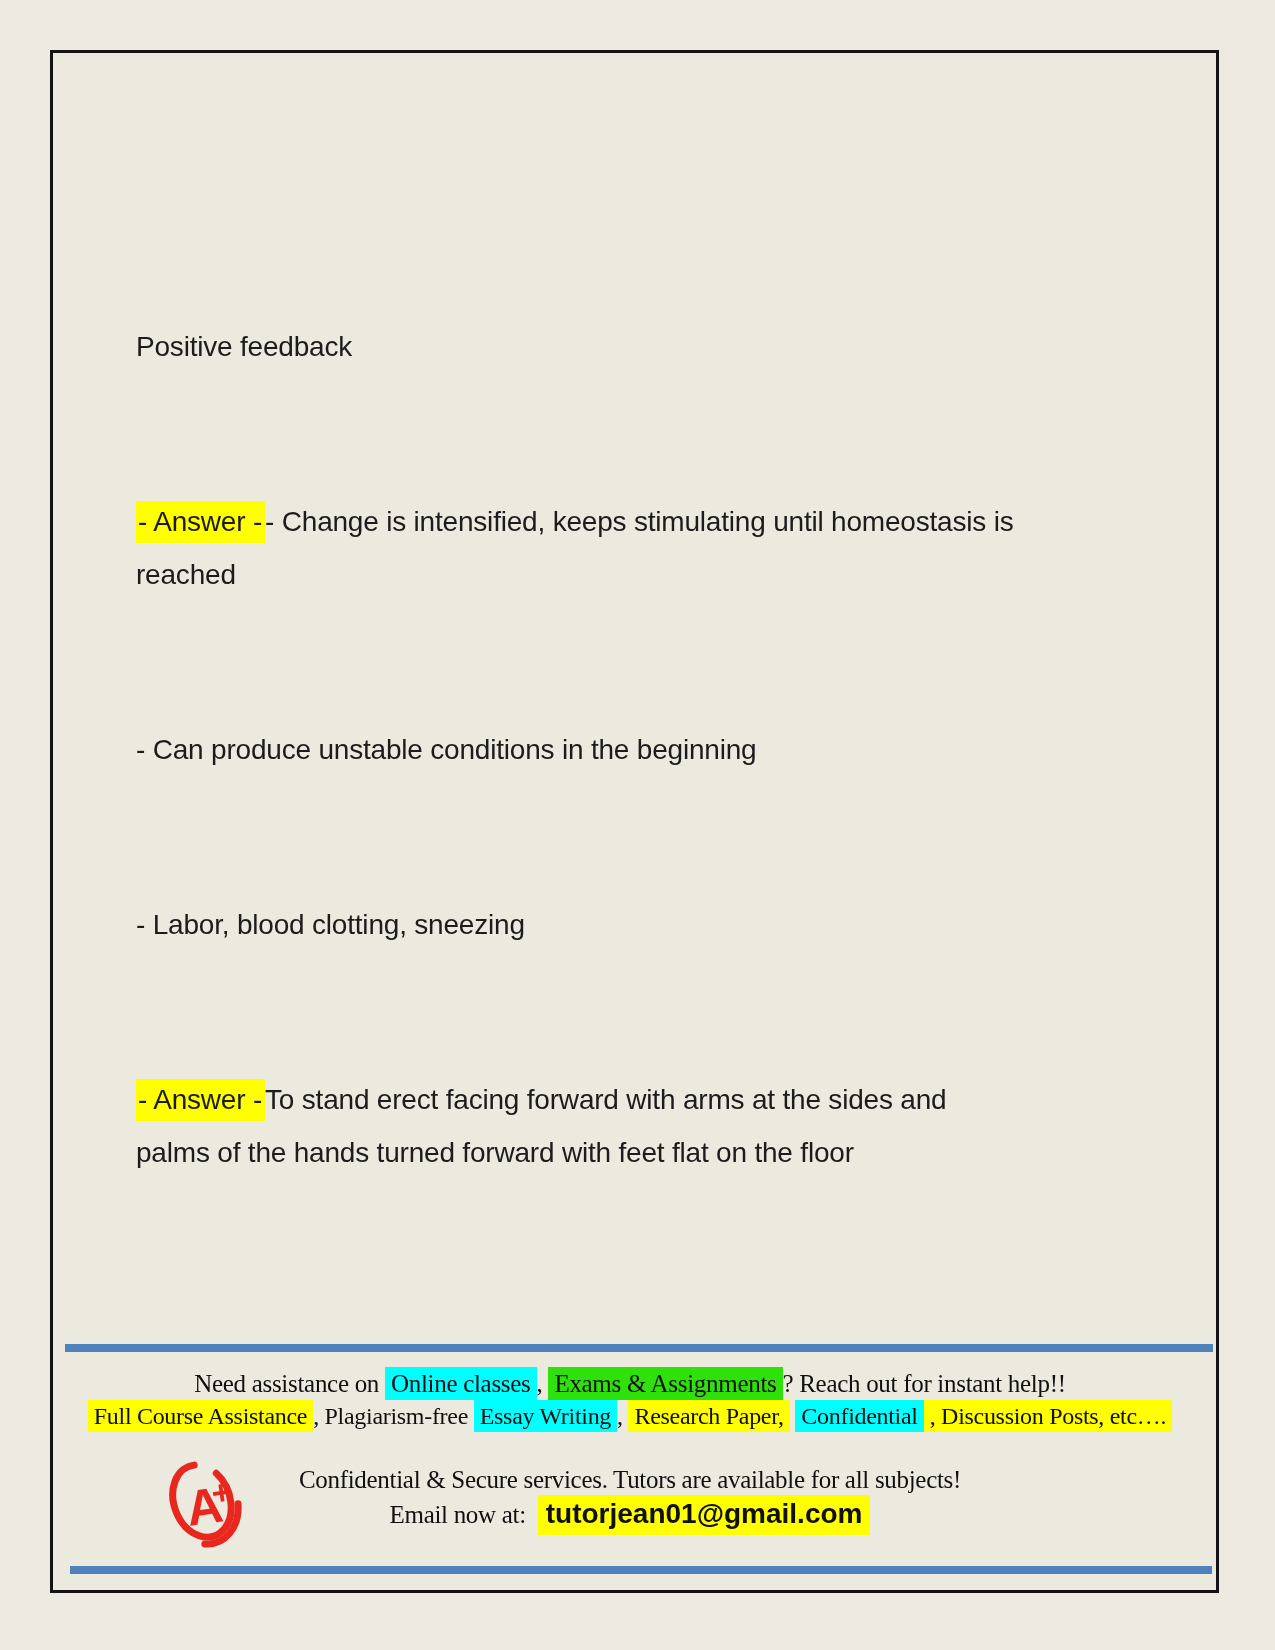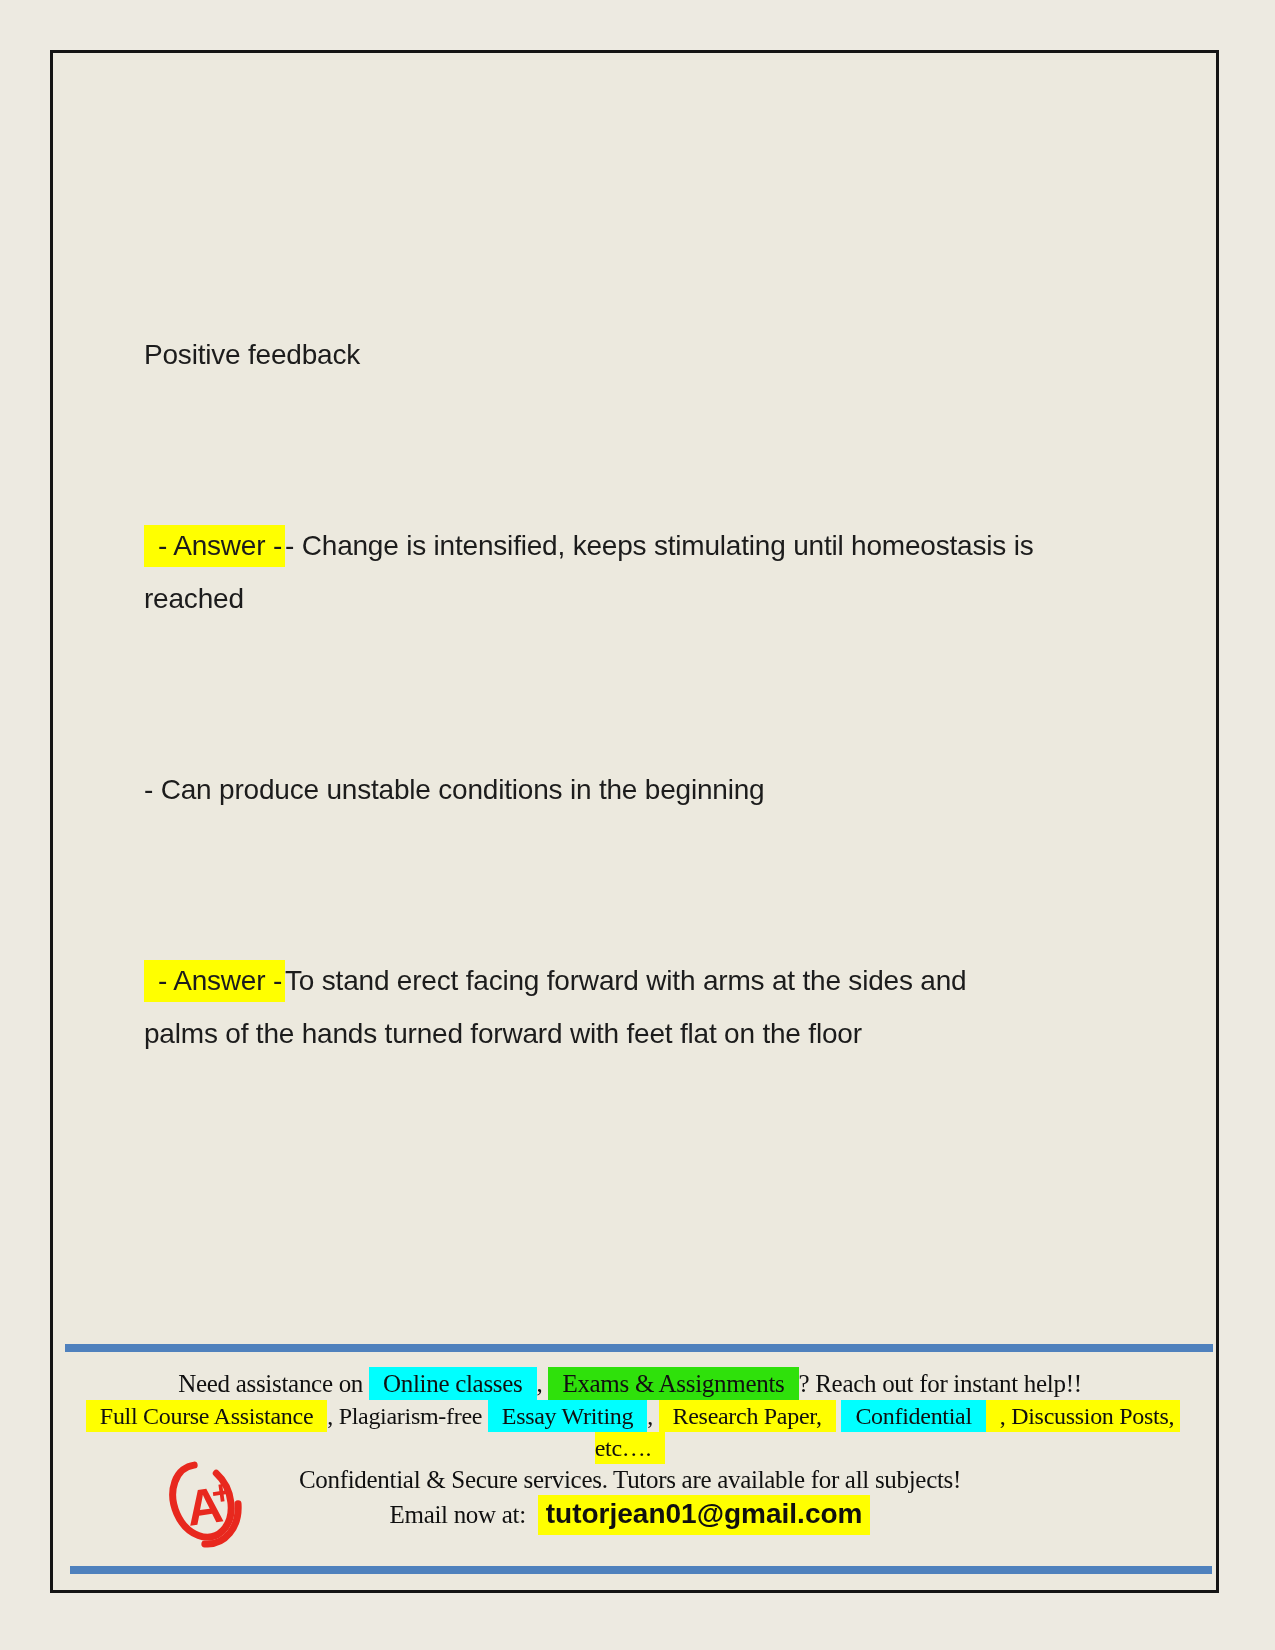--- a/index.html
+++ b/index.html
@@ -9,31 +9,31 @@
     font-family:"Liberation Sans",sans-serif;
   }
   .page-border{
     position:absolute;left:50px;top:50px;width:1169px;height:1543px;
     border:3px solid #141414;box-sizing:border-box;background:#ece9de;
   }
   .content{
     position:absolute;left:128px;top:206px;width:1030px;
     font-size:28px;line-height:53px;letter-spacing:-0.2px;white-space:pre;
   }
-  .content p{margin:16px}
+  .content p{margin:8px}
   .gap-lg{margin-top:81px}
   .gap-sm{margin-top:18px}
-  mark.ans{background:#ffff00;color:inherit;padding:5px 3px 6px 14px}
+  mark.ans{background:#ffff00;color:inherit;padding:5px 3px 6px 2px}
   .footer-line{
     position:absolute;left:50px;width:1160px;text-align:center;
     font-family:"Liberation Serif",serif;font-size:25px;line-height:32px;
     white-space:pre-wrap;letter-spacing:-0.3px;color:#101010;
   }
   .svc{font-size:24px}
-  .hl{padding:3px 14px}
+  .hl{padding:3px 6px}
   .hl-y{background:#ffff00}
   .hl-c{background:#00ffff}
   .hl-g{background:#2fe10b}
   .rule{position:absolute;height:8px;background:#4f81bd}
   .rule-top{left:65px;top:1344px;width:1148px}
   .rule-bottom{left:70px;top:1566px;width:1142px}
   .email-strong{
     font-family:"Liberation Sans",sans-serif;font-weight:bold;font-size:28px;
     background:#ffff00;padding:3px 8px 6px 8px;letter-spacing:0;
   }
@@ -42,20 +42,21 @@
 </head>
 <body>
 
 <div class="page-border"></div>
 
 <div class="content">
   <p>Positive feedback</p>
   <p class="gap-sm"><mark class="ans">- Answer -</mark><span>- Change is intensified, keeps stimulating until homeostasis is
 reached</span></p>
   <p class="gap-lg">- Can produce unstable conditions in the beginning</p>
+  <p class="gap-lg">- Labor, blood clotting, sneezing</p>
   <p class="gap-sm"><mark class="ans">- Answer -</mark><span>To stand erect facing forward with arms at the sides and
 palms of the hands turned forward with feet flat on the floor</span></p>
   
 </div>
 
 <div class="rule rule-top"></div>
 
 <div class="footer-line" style="top:1368px"><span>Need assistance on </span><span class="hl hl-c">Online classes</span><span>, </span><span class="hl hl-g">Exams &amp; Assignments</span><span>? Reach out for instant help!!</span></div>
 
 <div class="footer-line svc" style="top:1400px"><span class="hl hl-y">Full Course Assistance</span><span>, Plagiarism-free </span><span class="hl hl-c">Essay Writing</span><span>, </span><span class="hl hl-y">Research Paper,</span><span> </span><span class="hl hl-c">Confidential</span><span class="hl hl-y">, Discussion Posts, etc….</span></div>

